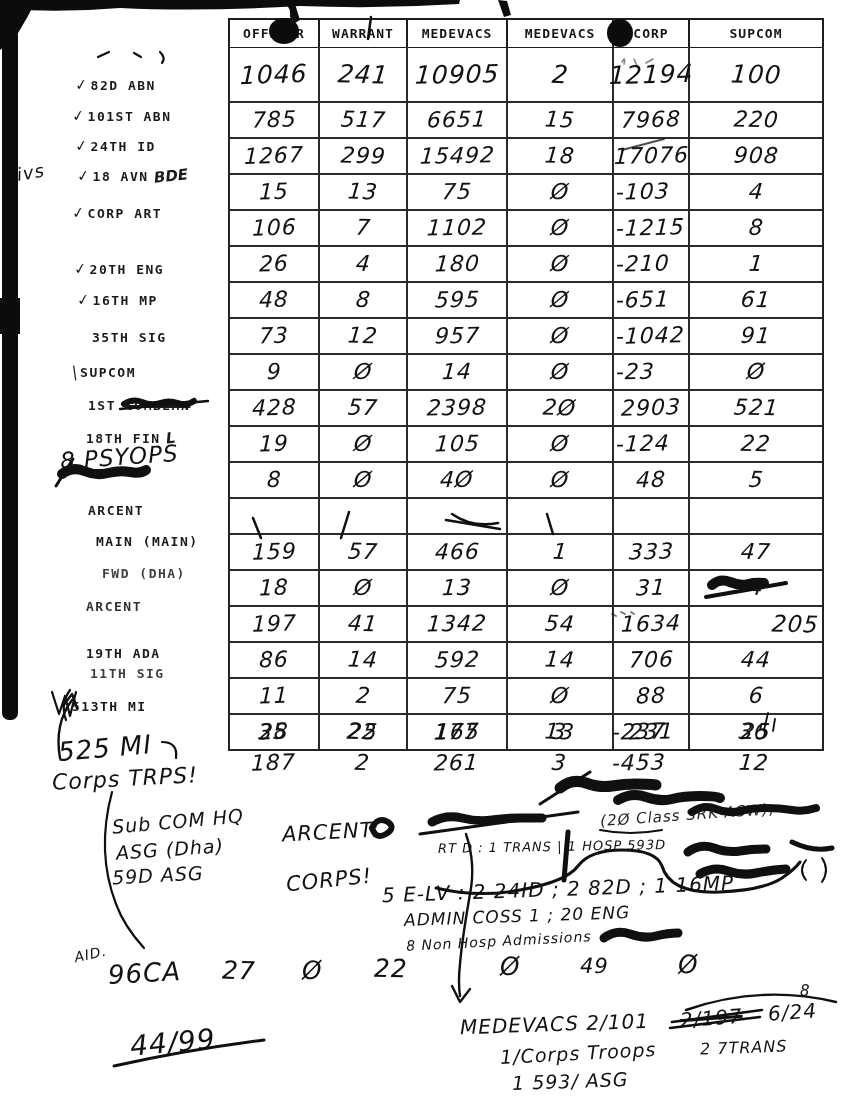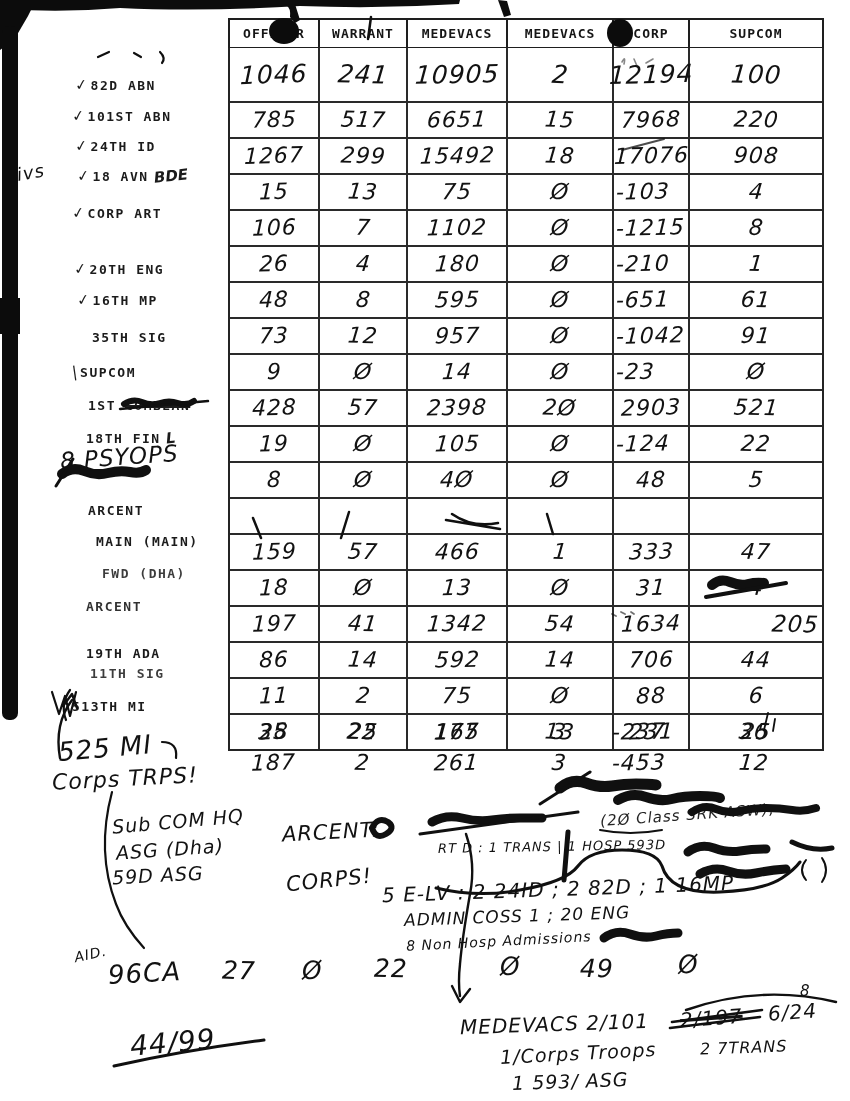--- a/index.html
+++ b/index.html
@@ -521,21 +521,21 @@
   <div class="hw" style="left:382px;top:877px;font-size:20px;transform:rotate(-2deg)">5 E-LV :  2 24ID ; 2 82D ; 1 16MP</div>
   <div class="hw" style="left:404px;top:906px;font-size:17px;transform:rotate(-2deg)">ADMIN COSS  1 ; 20 ENG</div>
   <div class="hw" style="left:406px;top:933px;font-size:14px;transform:rotate(-3deg)">8 Non Hosp Admissions</div>
 
   <div class="hw" style="left:74px;top:946px;font-size:14px;transform:rotate(-12deg)">AID.</div>
   <div class="hw" style="left:108px;top:958px;font-size:26px;transform:rotate(-3deg)">96CA</div>
   <div class="hw" style="left:222px;top:956px;font-size:25px;transform:rotate(2deg)">27</div>
   <div class="hw" style="left:302px;top:956px;font-size:25px;transform:rotate(-2deg)">Ø</div>
   <div class="hw" style="left:374px;top:954px;font-size:25px;transform:rotate(1deg)">22</div>
   <div class="hw" style="left:500px;top:952px;font-size:25px;transform:rotate(-2deg)">Ø</div>
-  <div class="hw" style="left:580px;top:954px;font-size:25px;transform:rotate(1deg)">49</div>
+  <div class="hw" style="left:580px;top:954px;font-size:21px;transform:rotate(1deg)">49</div>
   <div class="hw" style="left:678px;top:950px;font-size:25px;transform:rotate(-3deg)">Ø</div>
 
   <div class="hw" style="left:130px;top:1026px;font-size:28px;transform:rotate(-5deg)">44/99</div>
 
   <div class="hw" style="left:460px;top:1012px;font-size:20px;transform:rotate(-2deg)">MEDEVACS 2/101</div>
   <div class="hw" style="left:680px;top:1006px;font-size:20px;transform:rotate(-4deg);text-decoration:line-through;text-decoration-thickness:3px">2/197</div>
   <div class="hw" style="left:768px;top:1000px;font-size:20px;transform:rotate(-4deg)">6/24</div>
   <div class="hw" style="left:800px;top:982px;font-size:15px">8</div>
   <div class="hw" style="left:500px;top:1042px;font-size:19px;transform:rotate(-3deg)">1/Corps Troops</div>
   <div class="hw" style="left:700px;top:1038px;font-size:16px;transform:rotate(-2deg)">2 7TRANS</div>

